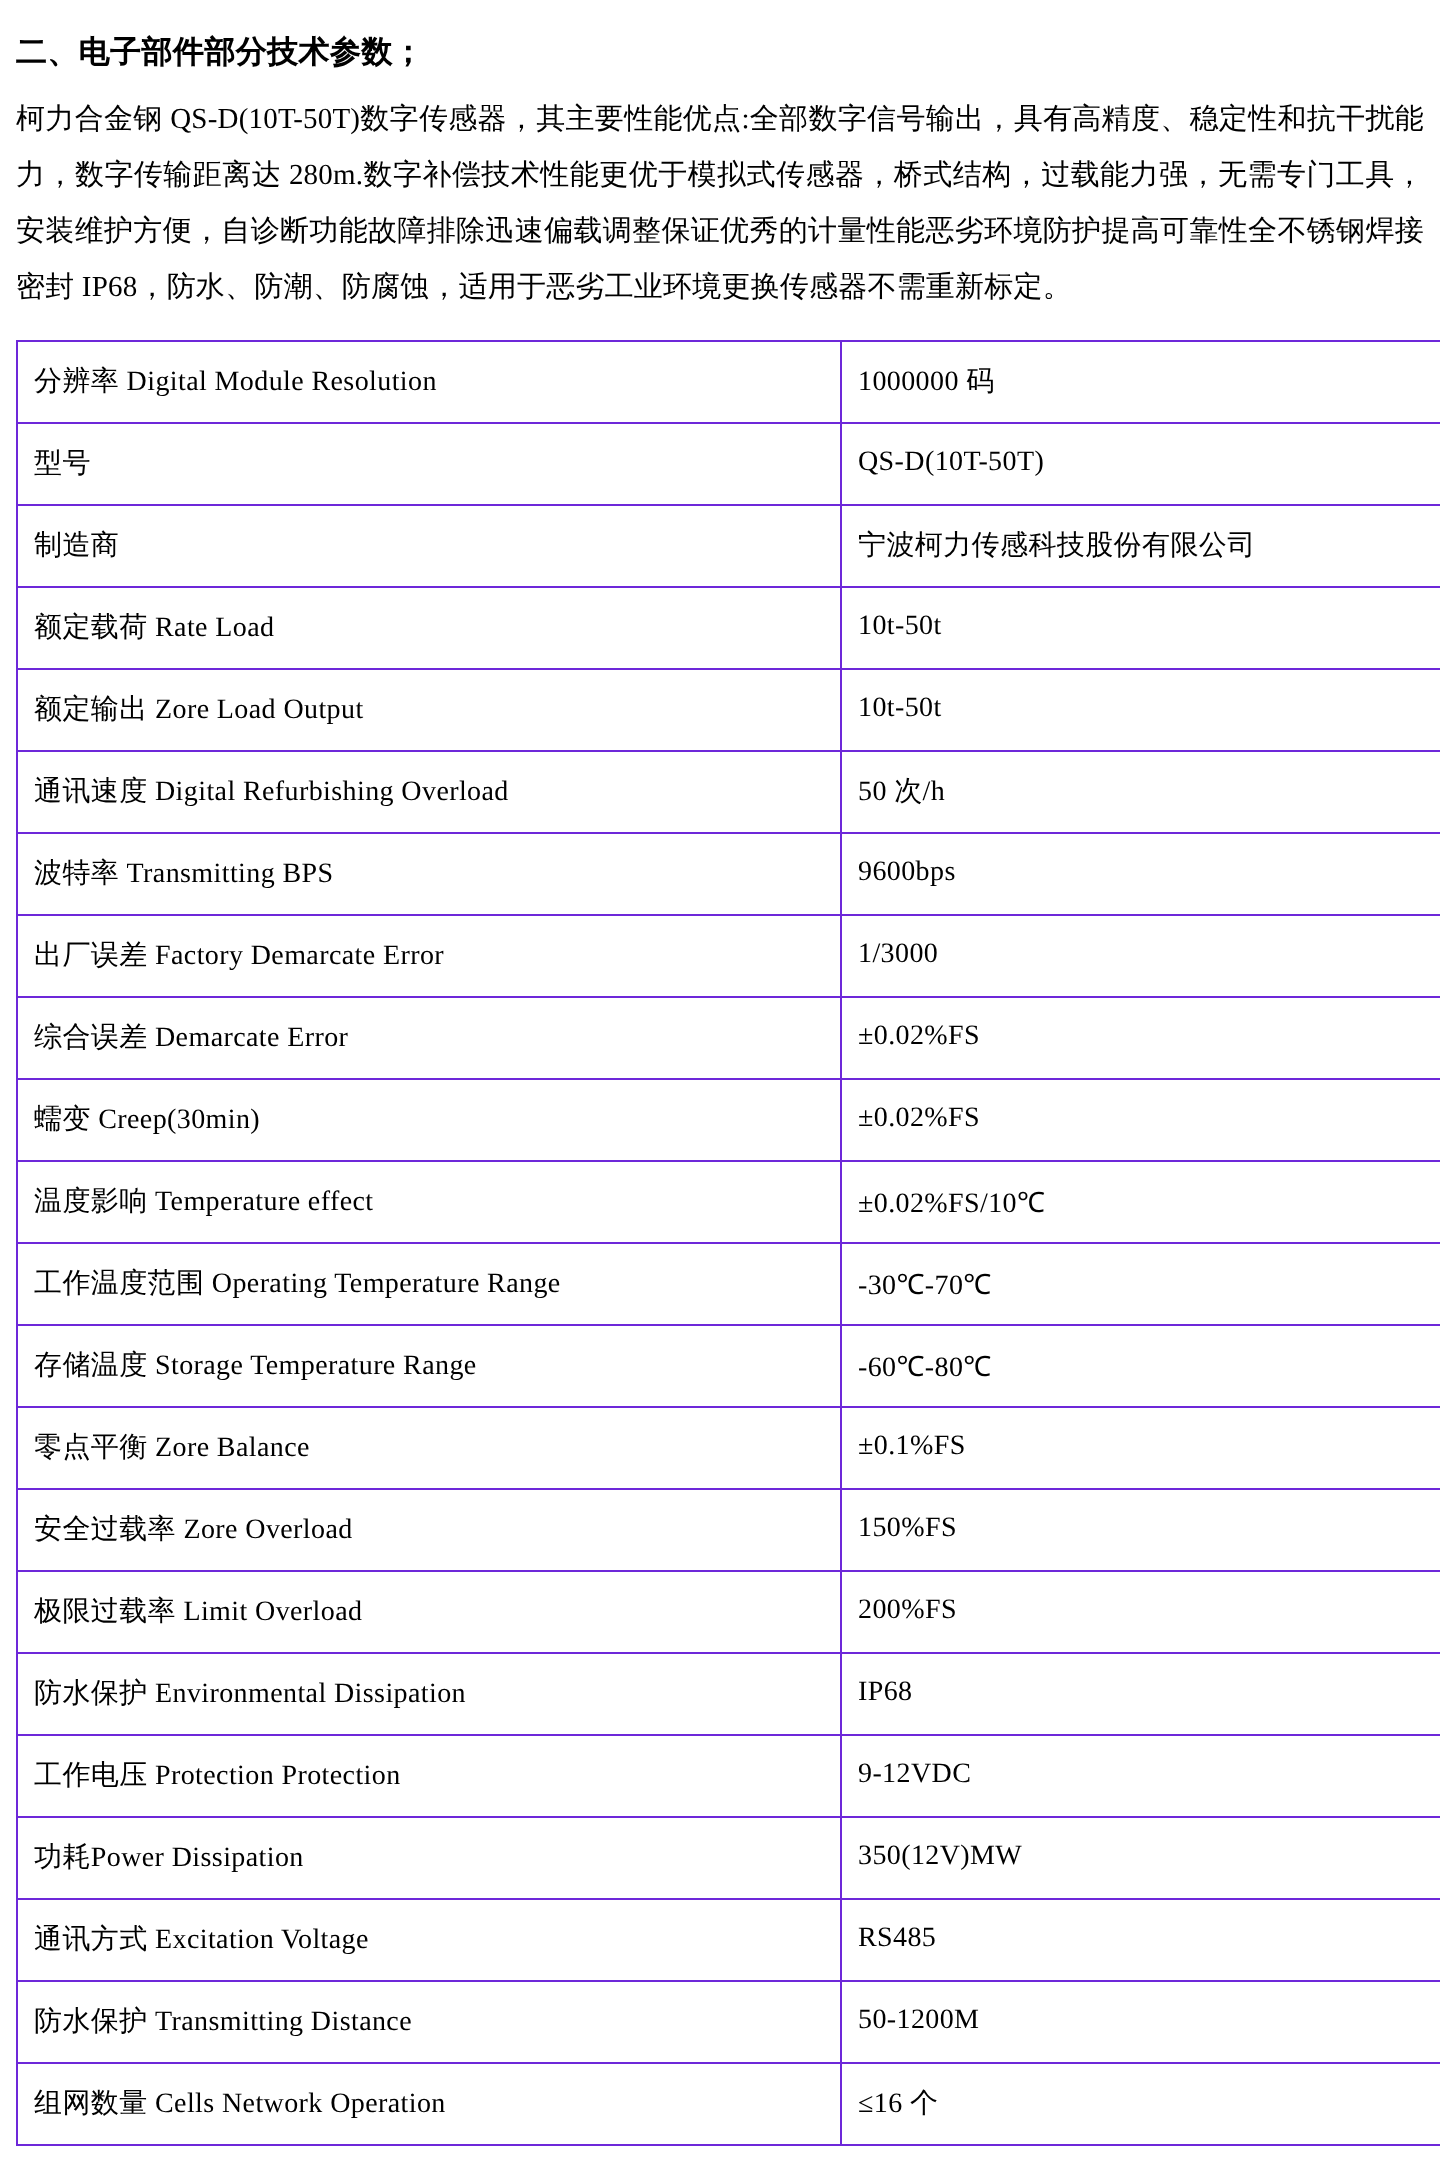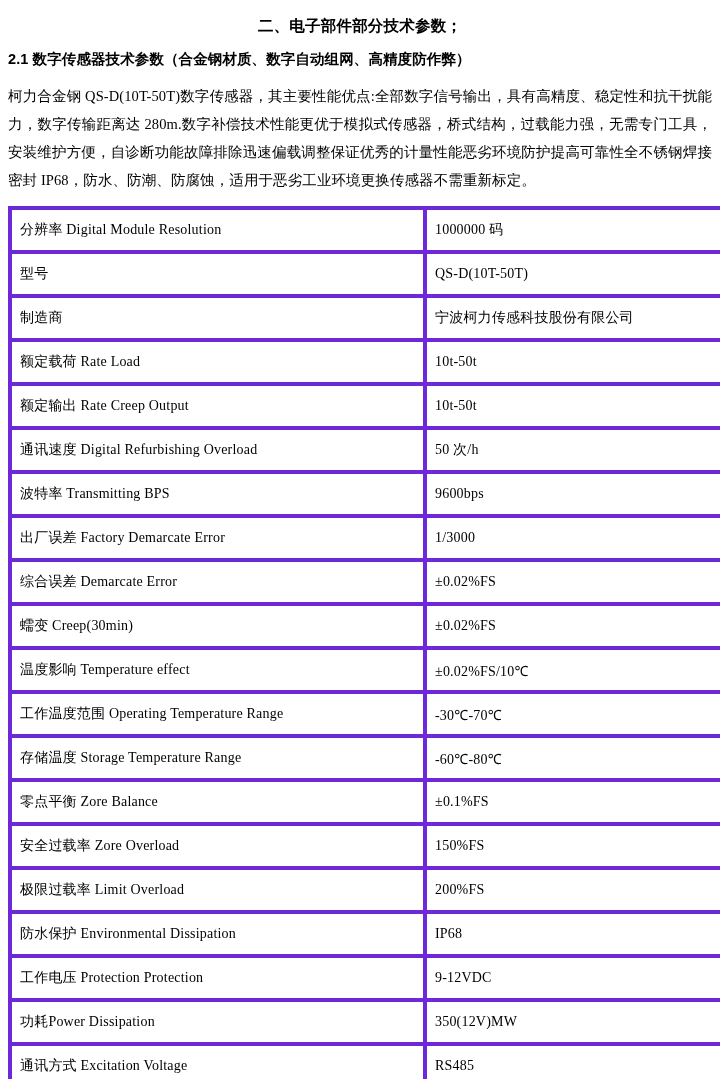--- a/index.html
+++ b/index.html
@@ -13,27 +13,26 @@
     font-family: "Liberation Serif", serif;
     color: #000000;
     -webkit-font-smoothing: antialiased;
   }
   .page {
     width: 720px;
     box-sizing: border-box;
     padding: 10px 8px 0 8px;
   }
   .heading-1 {
-    font-family: Liberation Mono, monospace;
+    font-family: Liberation Sans, sans-serif;
     font-weight: bold;
     font-size: 15.5px;
     line-height: 26px;
     margin: 4px 0 6px 0;
     letter-spacing: 0.2px;
-    text-align: center;
   }
   .heading-2 {
     font-family: "Liberation Sans", sans-serif;
     font-weight: bold;
     font-size: 14.5px;
     line-height: 26px;
     margin: 6px 0 10px 0;
     letter-spacing: 0.1px;
   }
   .body-text {
@@ -43,42 +42,41 @@
     margin: 0 0 12px 0;
     letter-spacing: 0.1px;
   }
   table.spec-table {
     border-collapse: collapse;
     width: 705px;
     margin: 0 0 6px 0;
     table-layout: fixed;
   }
   table.spec-table td {
-    border: 4px solid #6d28d9;
+    border: 1px solid #6d28d9;
     height: 36px;
     padding: 2px 8px;
     font-size: 14px;
     vertical-align: middle;
     letter-spacing: 0.2px;
   }
   table.spec-table td.col-param {
     width: 395px;
   }
   table.spec-table td.col-value {
     width: 308px;
   }
 </style>
 </head>
 <body>
 
 <div class="page">
 
   <div class="heading-1">二、电子部件部分技术参数；</div>
 
-  <div class="heading-2">2.1 数字传感器技术参数（合金钢材质、数字自动组网、高精度防作弊）</div>
 
   <p class="body-text">柯力合金钢 QS-D(10T-50T)数字传感器，其主要性能优点:全部数字信号输出，具有高精度、稳定性和抗干扰能力，数字传输距离达 280m.数字补偿技术性能更优于模拟式传感器，桥式结构，过载能力强，无需专门工具，安装维护方便，自诊断功能故障排除迅速偏载调整保证优秀的计量性能恶劣环境防护提高可靠性全不锈钢焊接密封 IP68，防水、防潮、防腐蚀，适用于恶劣工业环境更换传感器不需重新标定。</p>
 
   <table class="spec-table">
     <tbody>
         <tr>
           <td class="col-param">分辨率 Digital Module Resolution</td>
           <td class="col-value">1000000 码</td>
         </tr>
         <tr>
@@ -87,21 +85,21 @@
         </tr>
         <tr>
           <td class="col-param">制造商</td>
           <td class="col-value">宁波柯力传感科技股份有限公司</td>
         </tr>
         <tr>
           <td class="col-param">额定载荷 Rate Load</td>
           <td class="col-value">10t-50t</td>
         </tr>
         <tr>
-          <td class="col-param">额定输出 Rate Creep Output</td>
+          <td class="col-param">额定输出 Zore Load Output</td>
           <td class="col-value">10t-50t</td>
         </tr>
         <tr>
           <td class="col-param">通讯速度 Digital Refurbishing Overload</td>
           <td class="col-value">50 次/h</td>
         </tr>
         <tr>
           <td class="col-param">波特率 Transmitting BPS</td>
           <td class="col-value">9600bps</td>
         </tr>

